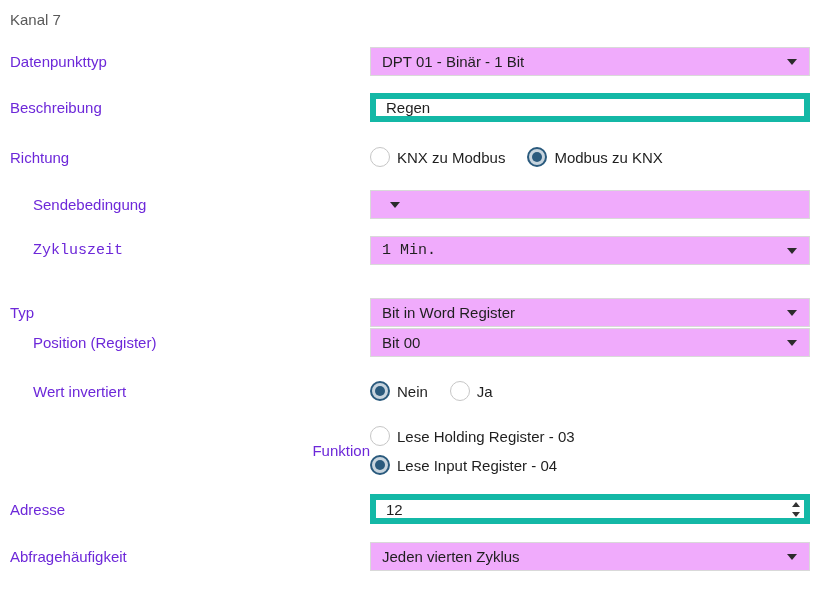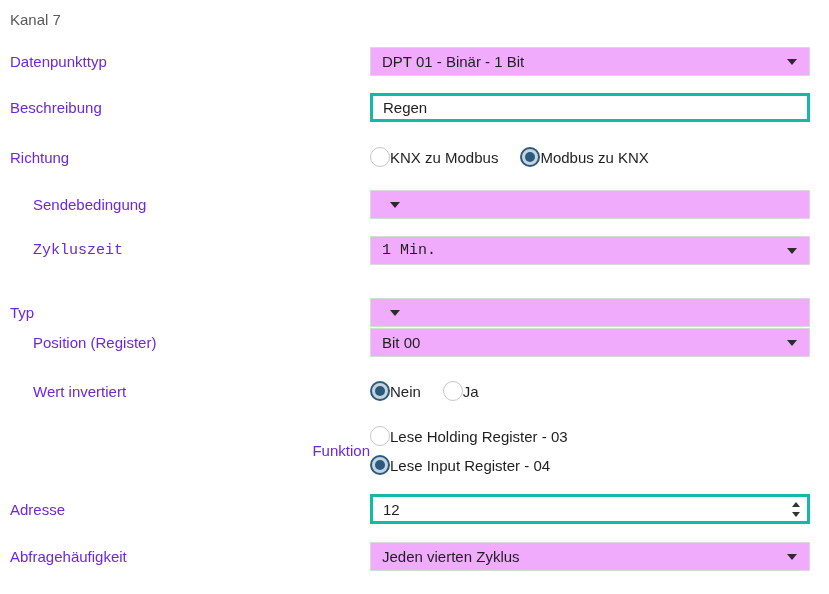--- a/index.html
+++ b/index.html
@@ -18,37 +18,37 @@
     display:flex;align-items:center;justify-content:space-between;
     height:29px;background:#f0abfc;border:1px solid #d9d9d9;
     padding:0 12px 0 11px;box-sizing:border-box;cursor:pointer;
   }
   .dd-text{white-space:nowrap;overflow:hidden;text-overflow:ellipsis;}
   .caret{flex:0 0 auto;width:0;height:0;margin-left:8px;
     border-left:5px solid transparent;border-right:5px solid transparent;
     border-top:6px solid #2b2b2b;}
   
   .txt{
-    width:100%;height:29px;background:#fff;border:3px solid #14b8a6;
+    width:100%;height:29px;background:#fff;border:6px solid #14b8a6;
     padding:0 10px;box-sizing:border-box;font:inherit;color:#1f1f1f;outline:none;
   }
   .numwrap{position:relative;}
   .numwrap .txt{height:30px;padding-right:44px;
     -moz-appearance:textfield;appearance:textfield;}
   .numwrap .txt::-webkit-outer-spin-button,
   .numwrap .txt::-webkit-inner-spin-button{-webkit-appearance:none;margin:0;}
   .spin{position:absolute;right:10px;top:0;bottom:0;display:flex;
     flex-direction:column;justify-content:center;gap:5px;}
   .spin-up{width:0;height:0;border-left:4px solid transparent;
     border-right:4px solid transparent;border-bottom:5px solid #333;cursor:pointer;}
   .spin-down{width:0;height:0;border-left:4px solid transparent;
     border-right:4px solid transparent;border-top:5px solid #333;cursor:pointer;}
   
   .rgroup{display:flex;align-items:center;gap:22px;}
-  .ropt{display:flex;align-items:center;gap:0;cursor:pointer;}
+  .ropt{display:flex;align-items:center;gap:7px;cursor:pointer;}
   .radio{width:20px;height:20px;border-radius:50%;box-sizing:border-box;
     border:1px solid #c6c6c6;background:#fff;flex:0 0 auto;}
   .radio.sel{border:2px solid #2a5a7d;background:#c7d4de;position:relative;}
   .radio.sel::after{content:"";position:absolute;left:3px;top:3px;right:3px;bottom:3px;
     border-radius:50%;background:#2a5a7d;}
   .stack{display:flex;flex-direction:column;gap:3px;}
   .stack .ropt{height:26px;}
 </style>
 </head>
 <body>
@@ -106,20 +106,21 @@
         <span class="dd-text">1 Min.</span>
         <span class="caret"></span>
       </div>
     </div>
   </div>
 
   <div class="row" style="top:298px;height:29px;">
     <div class="lab">Typ</div>
     <div class="ctrl">
       <div class="dd">
+        <span class="dd-text">Bit in Word Register</span>
         <span class="caret"></span>
       </div>
     </div>
   </div>
 
   <div class="row" style="top:328px;height:29px;">
     <div class="lab ind">Position (Register)</div>
     <div class="ctrl">
       <div class="dd">
         <span class="dd-text">Bit 00</span>

